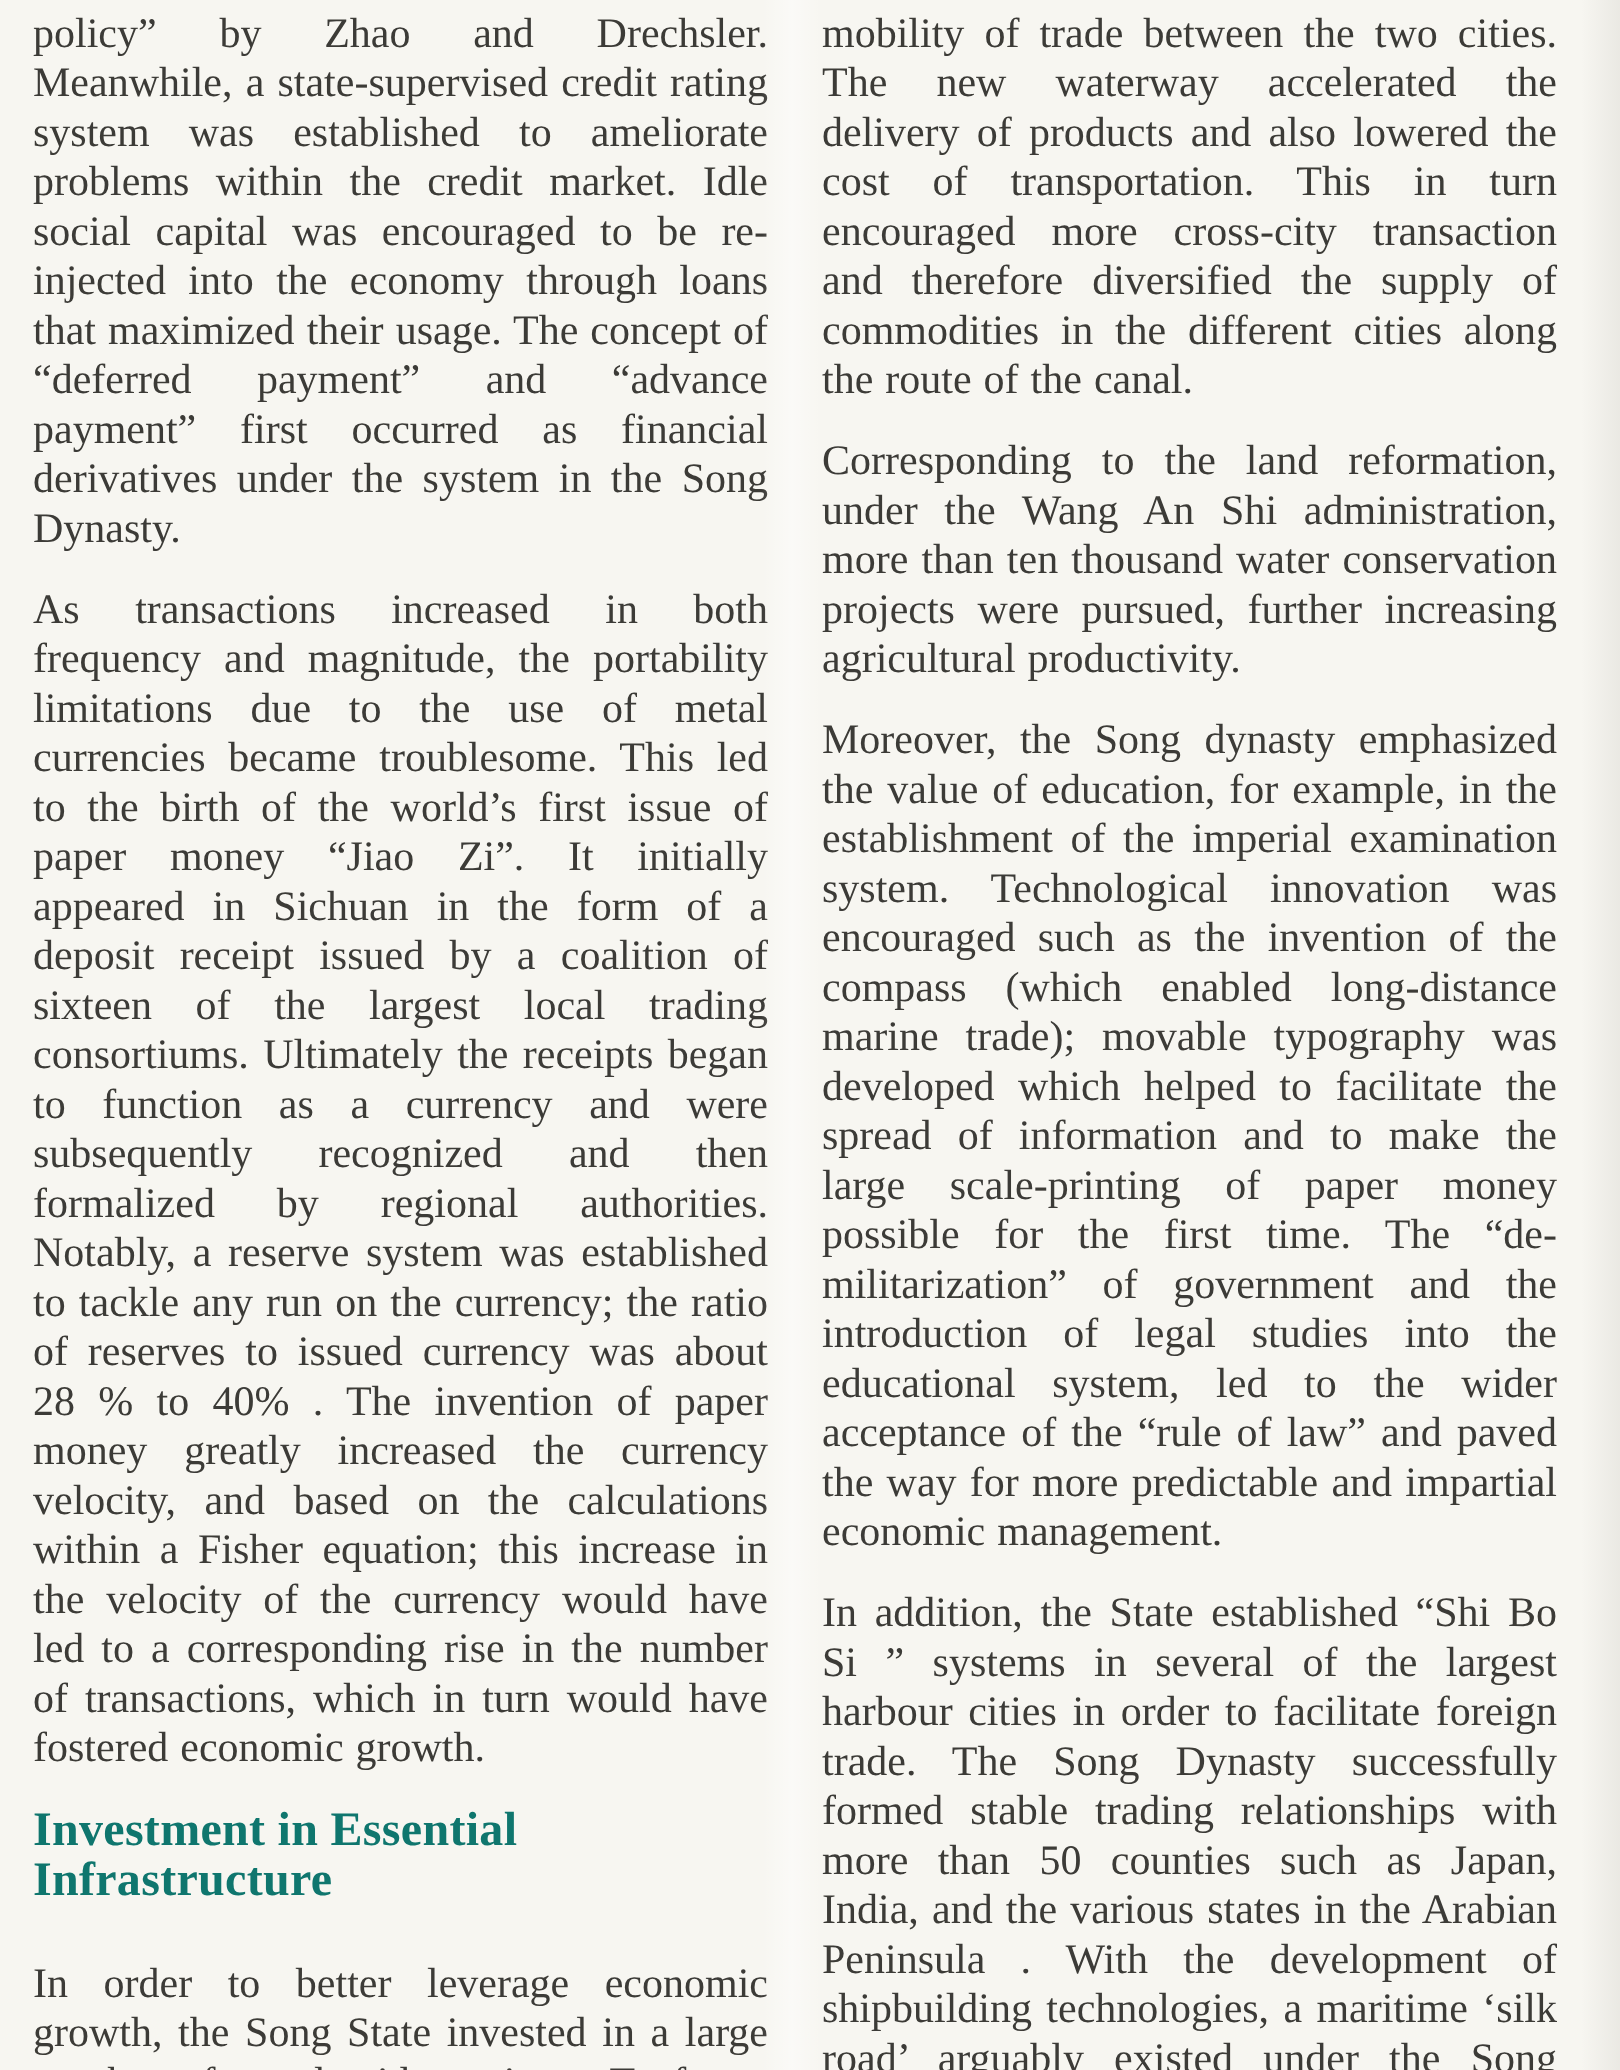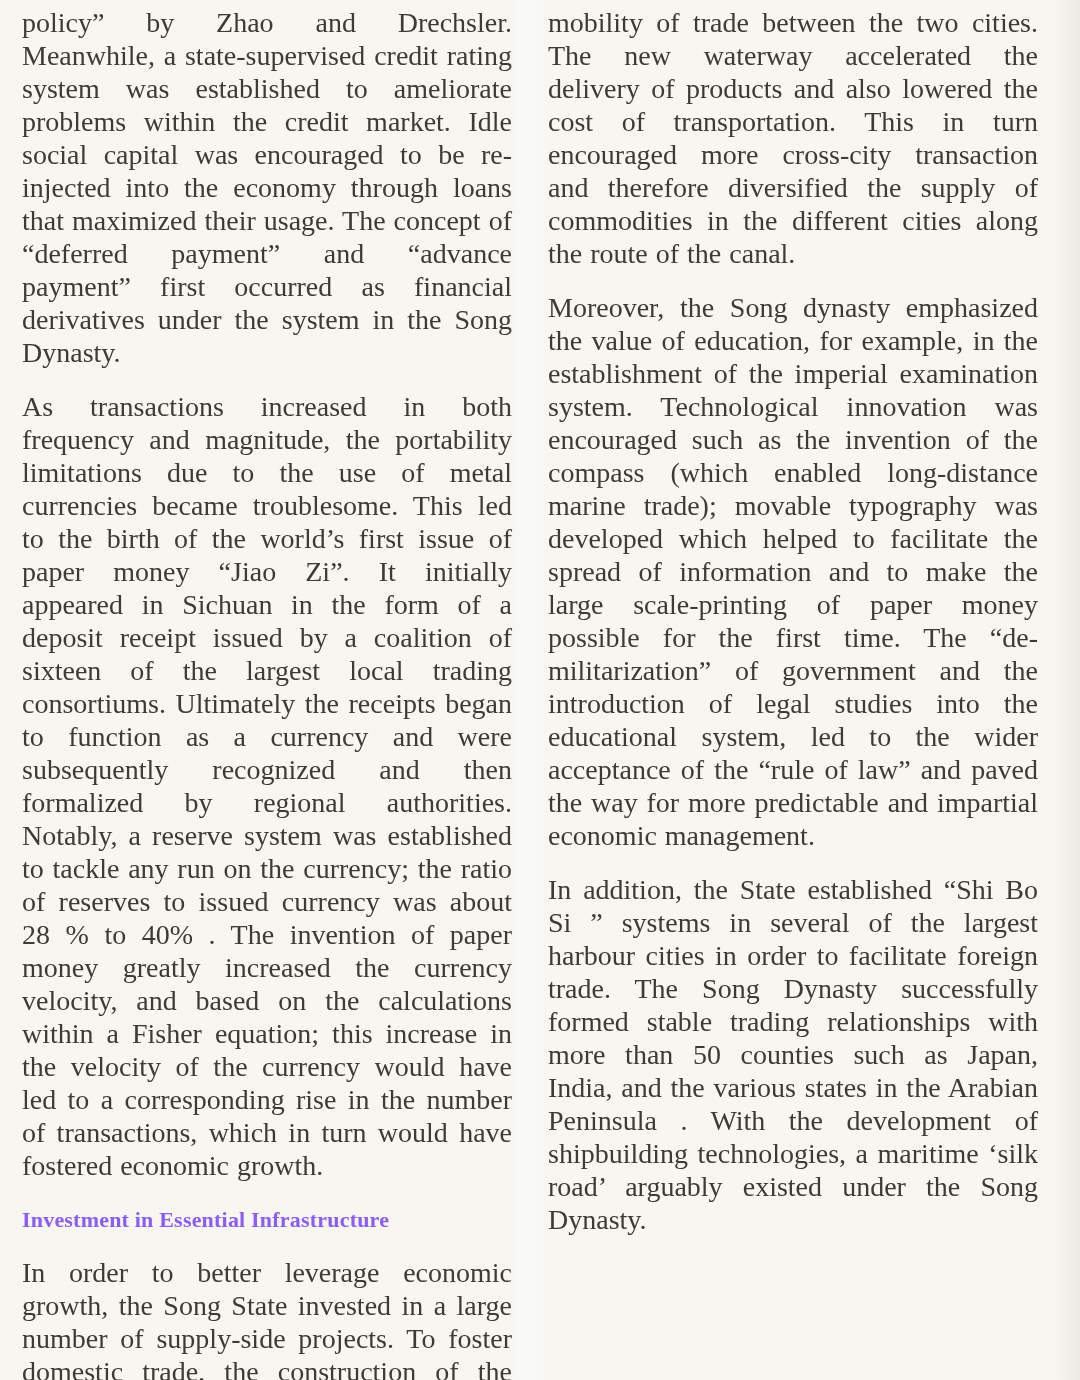--- a/index.html
+++ b/index.html
@@ -30,25 +30,25 @@
     flex: 1 1 0;
     min-width: 0;
   }
   .col p {
     margin: 0 0 21px 0;
     text-align: justify;
     text-justify: inter-word;
     word-spacing: 1px;
   }
   .col h3 {
-    margin: 3px 0 20px 0;
-    font-size: 22px;
+    margin: 3px 0 37px 0;
+    font-size: 32px;
     line-height: 33px;
     font-weight: bold;
-    color: #8b5cf6;
+    color: #0f766e;
     letter-spacing: 0.2px;
   }
   
   .edge-shadow {
     position: absolute;
     top: 0;
     right: 0;
     width: 26px;
     height: 100%;
     background: linear-gradient(to right, rgba(120,115,105,0) 0%, rgba(120,115,105,0.10) 100%);
@@ -73,20 +73,21 @@
 
     <div class="col">
       <p>policy” by Zhao and Drechsler. Meanwhile, a  state-supervised credit rating system was established to ameliorate problems within the credit market. Idle social capital was encouraged to be re-injected into  the economy through loans that maximized their usage. The concept of “deferred payment” and “advance payment” first occurred as financial derivatives under the  system in the Song Dynasty.</p>
       <p>As  transactions increased in both frequency and magnitude, the portability limitations due to the use of metal currencies became troublesome. This led to the  birth of the world’s first issue of paper money “Jiao Zi”. It initially appeared in  Sichuan in the form of a deposit receipt issued by a coalition of sixteen of the largest local trading consortiums. Ultimately the receipts began to function as a  currency and were subsequently recognized and then formalized by regional  authorities. Notably, a reserve system was established to tackle any run on the  currency; the ratio of reserves to issued currency was about 28 % to 40% . The invention of paper money greatly increased the currency velocity, and  based on the calculations within a Fisher equation; this increase in the velocity of  the currency would have led to a corresponding rise in the number of transactions,  which in turn would have fostered economic growth.</p>
       <h3>Investment in Essential Infrastructure</h3>
       <p>In order to better leverage economic growth, the Song State invested in a large number of supply-side projects. To foster domestic trade, the construction of the Beijing-Hangzhou grand canal continued which greatly improved the  geographical</p>
     </div>
 
     <div class="col">
       <p>mobility of trade between the two cities. The new waterway accelerated the delivery of products and also lowered the cost of transportation. This in turn encouraged more cross-city transaction and therefore diversified the  supply of commodities in the different cities along the route of the canal.</p>
+      <p>Corresponding to the land reformation, under the Wang An Shi administration, more than ten thousand water conservation projects were pursued, further increasing agricultural productivity.</p>
       <p>Moreover, the Song dynasty emphasized the value of education, for example, in the establishment of the imperial examination system. Technological innovation was encouraged such as the invention of the compass (which enabled long-distance marine trade); movable typography was developed which helped to facilitate the spread of information and to make the large scale-printing of paper money  possible for the first time. The “de-militarization” of government and the  introduction of legal studies into the educational system, led to the wider  acceptance of the “rule of law” and paved the way for more predictable and  impartial economic management.</p>
       <p>In addition, the State established “Shi Bo Si ” systems in several of the largest  harbour cities in order to facilitate foreign trade. The Song Dynasty successfully  formed stable trading relationships with more than 50 counties such as Japan,  India, and the various states in the Arabian Peninsula . With the  development of shipbuilding technologies, a maritime ‘silk road’ arguably existed  under the Song Dynasty.</p>
     </div>
 
   </div>
   <div class="gutter-glow"></div>
   <div class="edge-shadow"></div>
 </div>
 
 </body></html>

